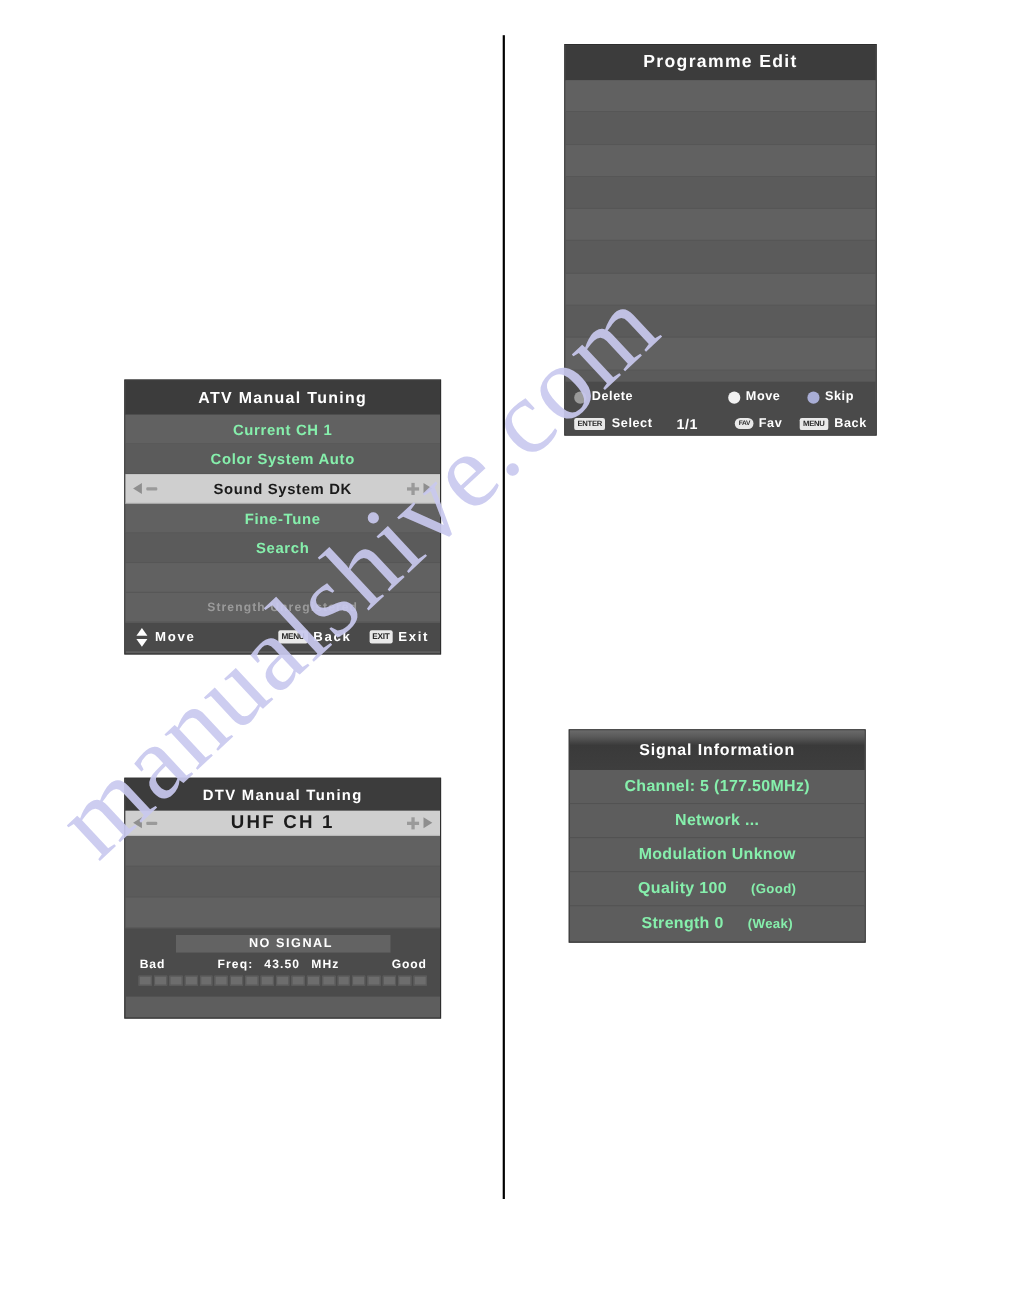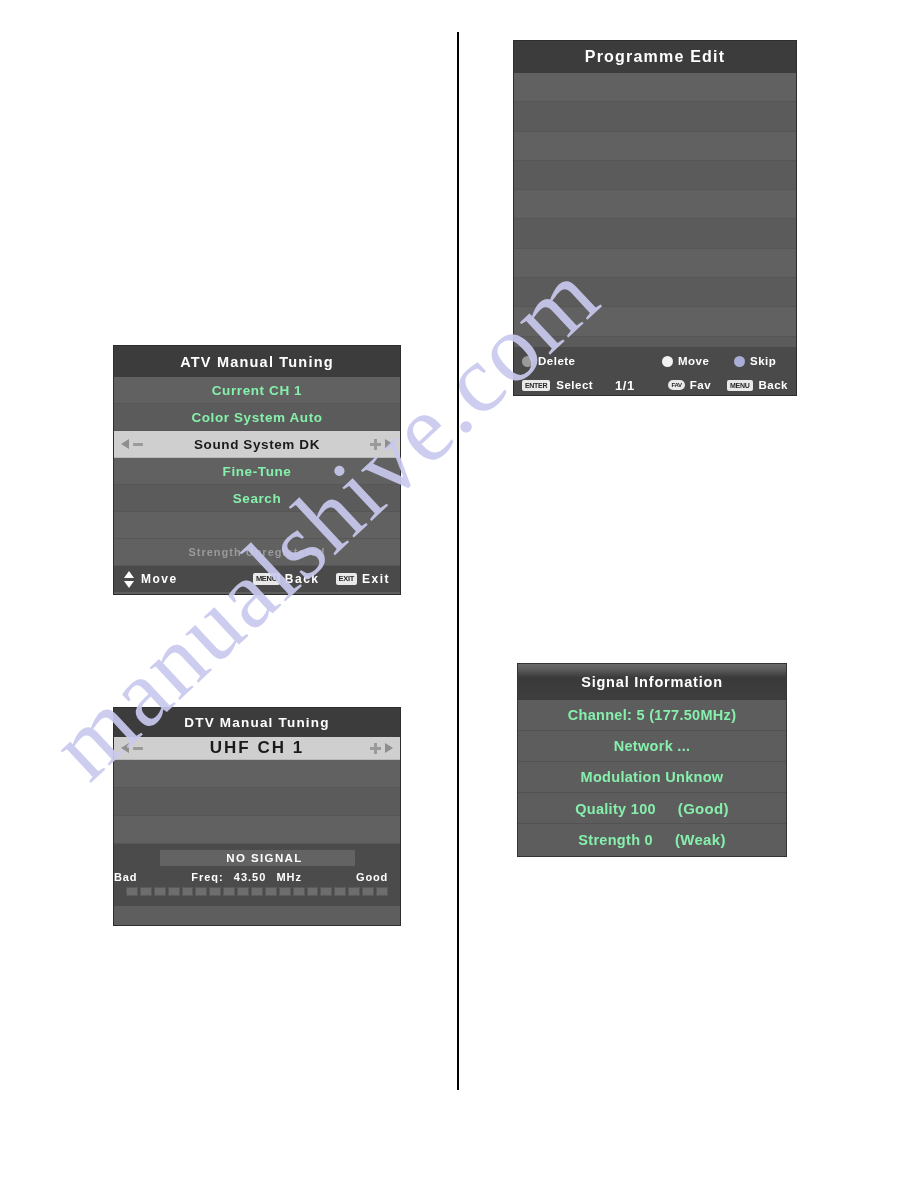--- a/index.html
+++ b/index.html
@@ -244,21 +244,21 @@
     letter-spacing: 1.4px;
     text-align: center;
     line-height: 16px;
     height: 16px;
     padding-left: 15px;
   }
   #dtv-meter-labels {
     display: flex;
     align-items: center;
     justify-content: space-between;
-    padding: 5px 12px 0 0;
+    padding: 5px 12px 0 13px;
     font-size: 11px;
     letter-spacing: .8px;
     color: #ffffff;
     text-align: center;
   }
   #dtv-meter-labels .freq-group { letter-spacing: 1px; }
   #dtv-meter {
     display: flex;
     gap: 2px;
     padding: 4px 12px 0 12px;
@@ -327,21 +327,21 @@
     letter-spacing: .3px;
   }
   .sig-split {
     display: flex;
     align-items: baseline;
     justify-content: center;
     gap: 22px;
     width: 100%;
   }
   .sig-qual { font-size: 14.5px; font-weight: bold; text-align: right; }
-  .sig-paren { font-size: 15px; font-weight: bold; }
+  .sig-paren { font-size: 12px; font-weight: bold; }
 </style>
 </head>
 <body style="background: rgb(255, 255, 255);">
 
 <div id="watermark-layer">
   <div id="watermark-text">manualshive.com</div>
 </div>
 
 <div id="column-divider" style="background: rgb(0, 0, 0);"></div>
 

